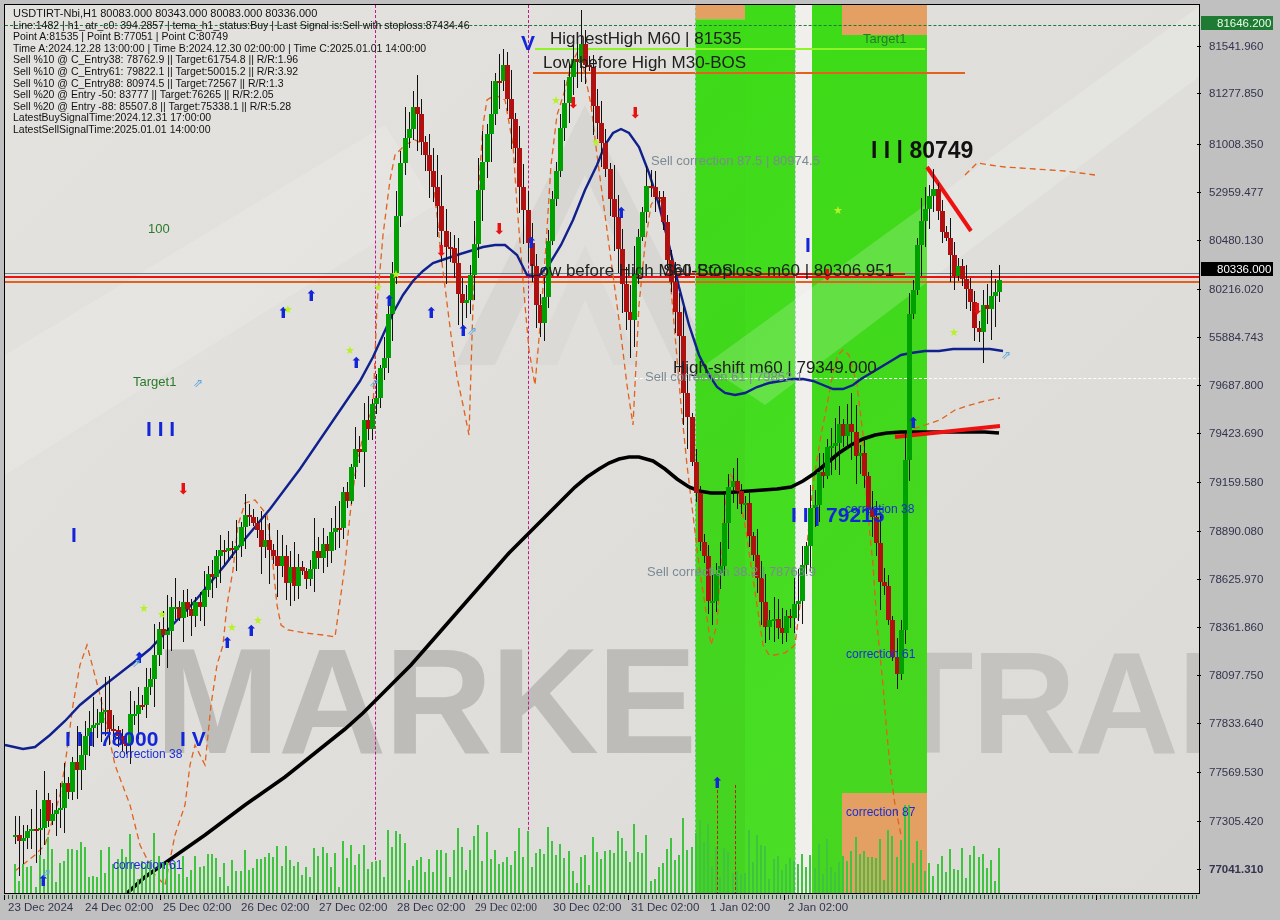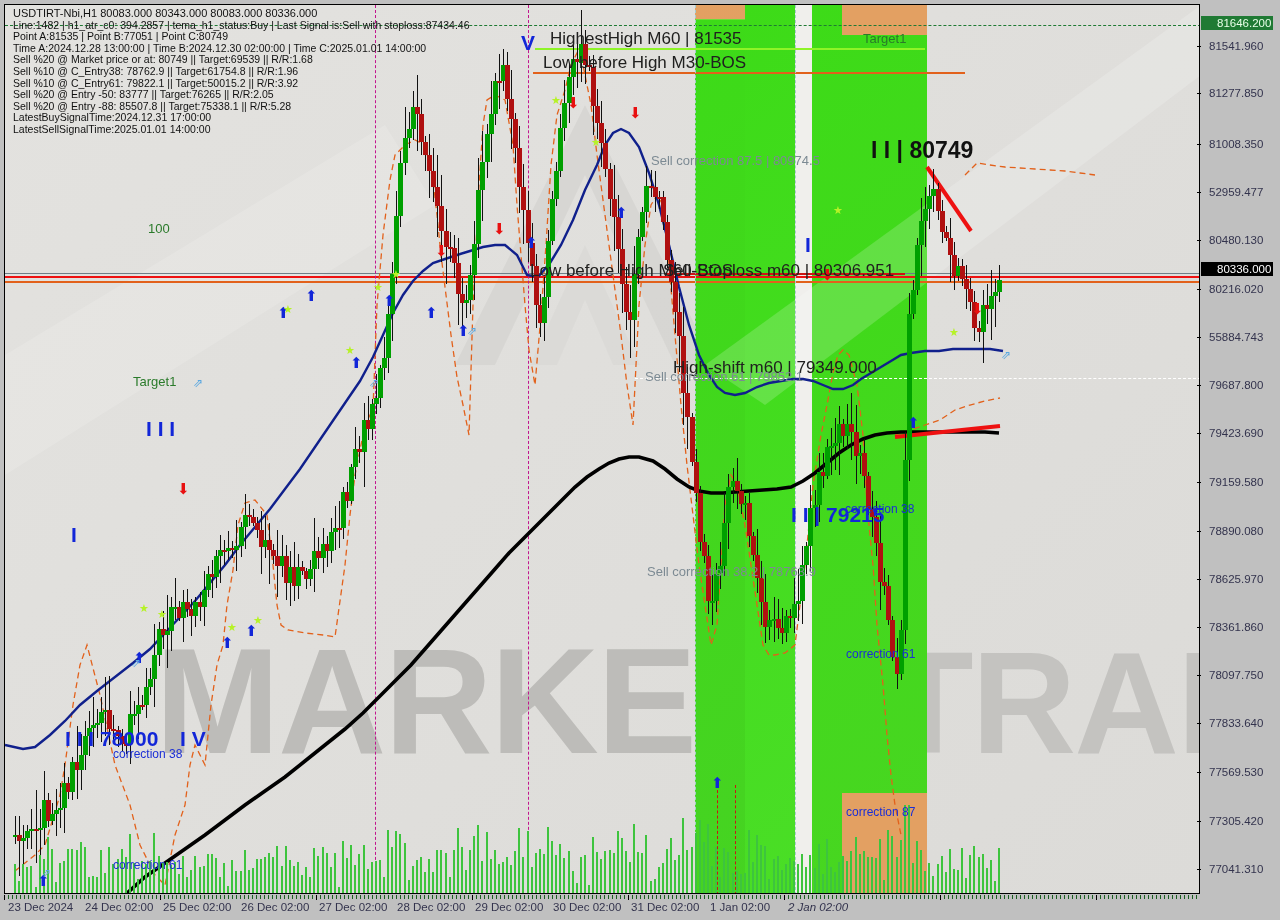--- a/index.html
+++ b/index.html
@@ -949,23 +949,23 @@
     <div class="bigblue" style="left:516px;top:26px;">V</div>
     <div class="bigblue" style="left:800px;top:228px;">I</div>
     <div style="position:absolute;left:866px;top:132px;color:#111;font-size:23px;font-weight:bold;white-space:nowrap;">I I | 80749</div>
     <div class="bigblue" style="left:786px;top:498px;">I I | 79215</div>
 
     <div id="hdr">
       <div class="l0">USDTIRT-Nbi,H1   80083.000 80343.000 80083.000 80336.000</div>
       <div>Line:1482 | h1_atr_c0: 394.2857 | tema_h1_status:Buy | Last Signal is:Sell with stoploss:87434.46</div>
       <div>Point A:81535 | Point B:77051 | Point C:80749</div>
       <div>Time A:2024.12.28 13:00:00 | Time B:2024.12.30 02:00:00 | Time C:2025.01.01 14:00:00</div>
-      <div>Sell %20 @ Market price or at: 80749 || Target:69539 || R/R:1.68</div>
       <div>Sell %10 @ C_Entry38: 78762.9 || Target:61754.8 || R/R:1.96</div>
       <div>Sell %10 @ C_Entry61: 79822.1 || Target:50015.2 || R/R:3.92</div>
+      <div>Sell %10 @ C_Entry88: 80974.5 || Target:72567 || R/R:1.3</div>
       <div>Sell %20 @ Entry -50: 83777 || Target:76265 || R/R:2.05</div>
       <div>Sell %20 @ Entry -88: 85507.8 || Target:75338.1 || R/R:5.28</div>
       <div>LatestBuySignalTime:2024.12.31 17:00:00</div>
       <div>LatestSellSignalTime:2025.01.01 14:00:00</div>
     </div>
 
   </div>
 
   <div id="pricescale">
       <div class="ptick top" style="top: 12px;"><span class="plabel">81646.200</span></div>
@@ -980,21 +980,21 @@
       <div class="ptick" style="top: 375px;"><span class="dash"></span><span class="plabel">79687.800</span></div>
       <div class="ptick" style="top: 423px;"><span class="dash"></span><span class="plabel">79423.690</span></div>
       <div class="ptick" style="top: 472px;"><span class="dash"></span><span class="plabel">79159.580</span></div>
       <div class="ptick" style="top: 521px;"><span class="dash"></span><span class="plabel">78890.080</span></div>
       <div class="ptick" style="top: 569px;"><span class="dash"></span><span class="plabel">78625.970</span></div>
       <div class="ptick" style="top: 617px;"><span class="dash"></span><span class="plabel">78361.860</span></div>
       <div class="ptick" style="top: 665px;"><span class="dash"></span><span class="plabel">78097.750</span></div>
       <div class="ptick" style="top: 713px;"><span class="dash"></span><span class="plabel">77833.640</span></div>
       <div class="ptick" style="top: 762px;"><span class="dash"></span><span class="plabel">77569.530</span></div>
       <div class="ptick" style="top: 811px;"><span class="dash"></span><span class="plabel">77305.420</span></div>
-      <div class="ptick" style="top: 859px;"><span class="dash"></span><span class="plabel">77041.310</span></div>
+      <div class="ptick" style="top: 859px; font-weight: bold;"><span class="dash"></span><span class="plabel">77041.310</span></div>
     </div>
 
   <div id="timescale">
     <div id="timeline-ruler">
         <div class="rtick major" style="left: 0px;"></div>
         <div class="rtick" style="left: 4px;"></div>
         <div class="rtick" style="left: 8px;"></div>
         <div class="rtick" style="left: 12px;"></div>
         <div class="rtick" style="left: 16px;"></div>
         <div class="rtick" style="left: 20px;"></div>
@@ -1291,20 +1291,20 @@
         <div class="rtick" style="left: 1184px;"></div>
         <div class="rtick" style="left: 1188px;"></div>
         <div class="rtick" style="left: 1192px;"></div>
       </div>
   <div class="ttick" style="left: 4px;">23 Dec 2024</div>
       <div class="ttick" style="left: 81px;">24 Dec 02:00</div>
       <div class="ttick" style="left: 159px;">25 Dec 02:00</div>
       <div class="ttick" style="left: 237px;">26 Dec 02:00</div>
       <div class="ttick" style="left: 315px;">27 Dec 02:00</div>
       <div class="ttick" style="left: 393px;">28 Dec 02:00</div>
-      <div class="ttick" style="left: 471px;">29 Dec 02:00</div>
+      <div class="ttick" style="left: 471px; font-family: Liberation Serif, serif;">29 Dec 02:00</div>
       <div class="ttick" style="left: 549px;">30 Dec 02:00</div>
       <div class="ttick" style="left: 627px;">31 Dec 02:00</div>
       <div class="ttick" style="left: 706px;">1 Jan 02:00</div>
-      <div class="ttick" style="left: 784px; font-style: italic;">2 Jan 02:00</div>
+      <div class="ttick" style="left: 784px;">2 Jan 02:00</div>
     </div>
 
 </div>
 
 </body></html>

